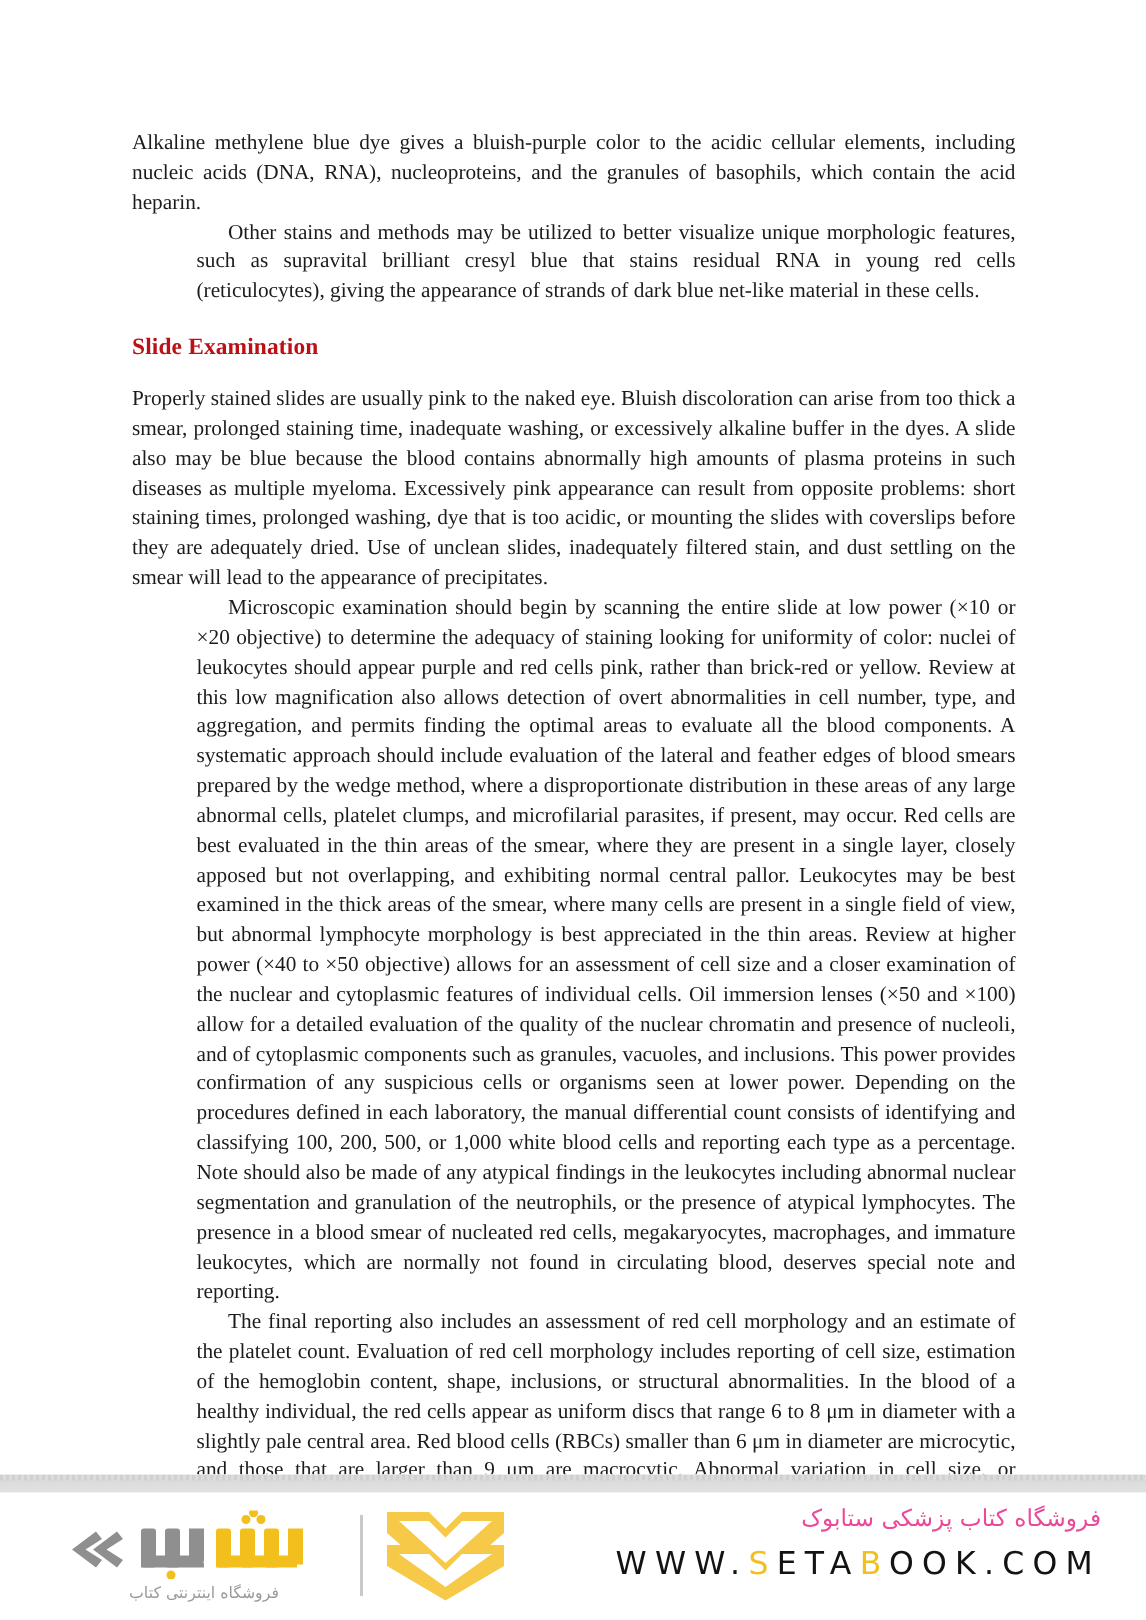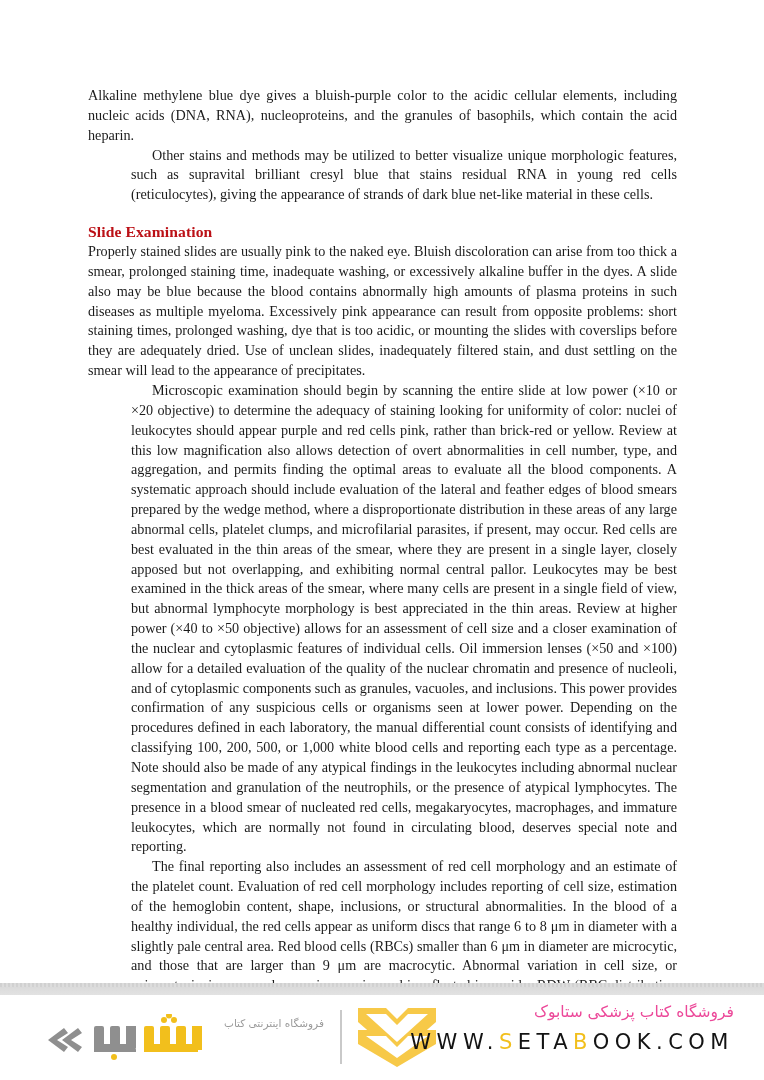--- a/index.html
+++ b/index.html
@@ -41,21 +41,21 @@
     text-justify: inter-word;
     hyphens: none;
   }
 
   p.indent {
     text-indent: 21px;
     margin-left: 43px;
   }
 
   h2.section-heading {
-    margin: 17px 0 1px 0;
+    margin: 17px 0 16px 0;
     font-size: 15.6px;
     line-height: 19px;
     font-weight: bold;
     color: #bb1016;
     letter-spacing: 0.1px;
   }
 
   
   .footer {
     position: absolute;
@@ -99,21 +99,22 @@
     position: absolute;
     left: 48px;
     top: 5px;
     display: flex;
     align-items: center;
     height: 74px;
   }
 
   .wordmark-block {
     display: flex;
-    align-items: flex-start;
+    flex-direction: column;
+    align-items: center;
     justify-content: center;
   }
 
   .wordmark {
     display: flex;
     align-items: flex-end;
     direction: rtl;
     line-height: 1;
     height: 46px;
   }

